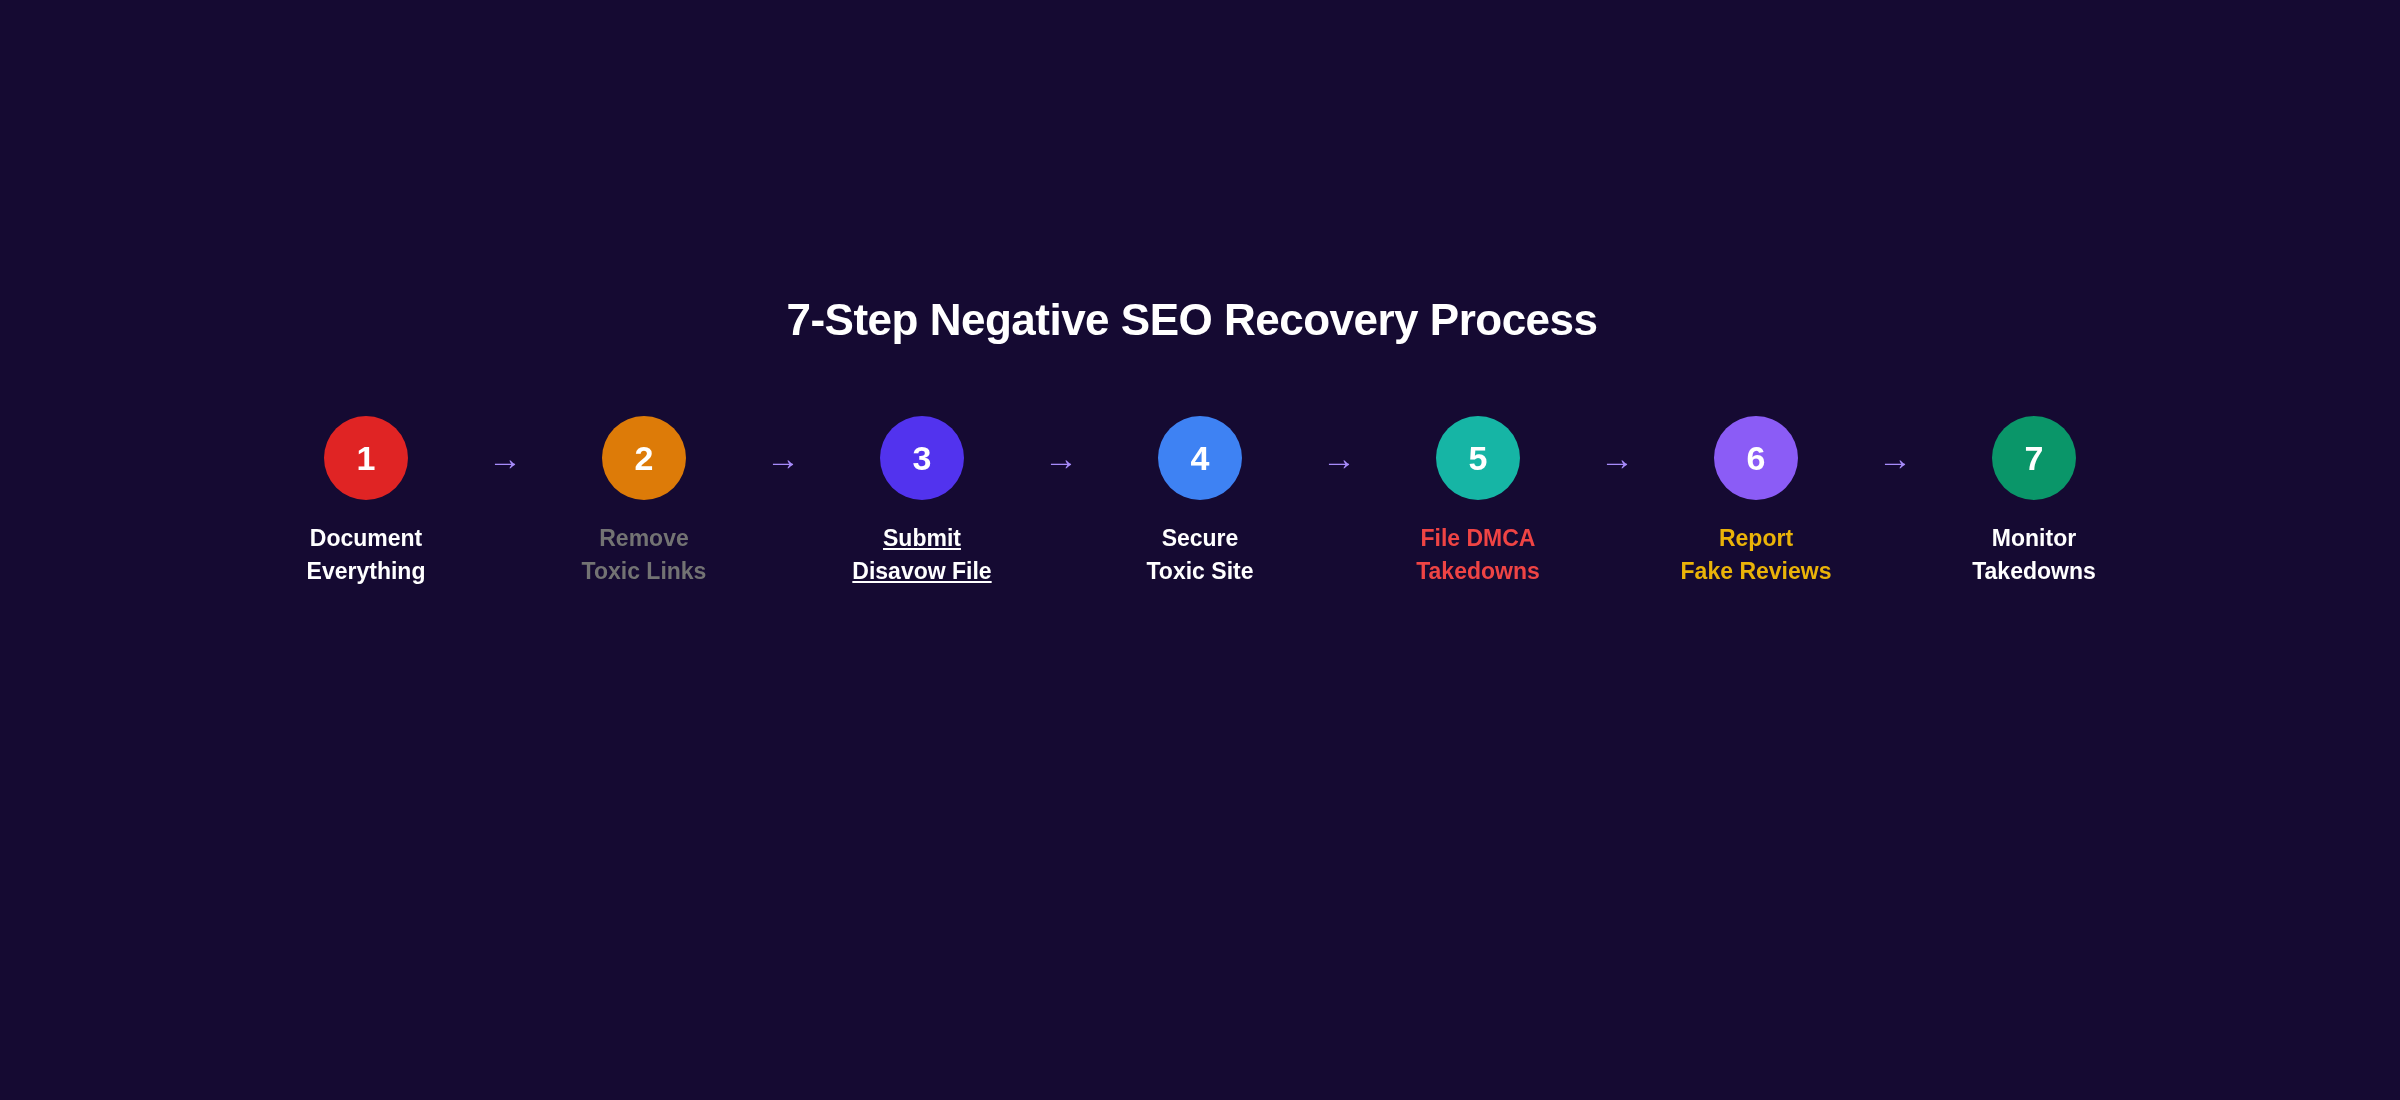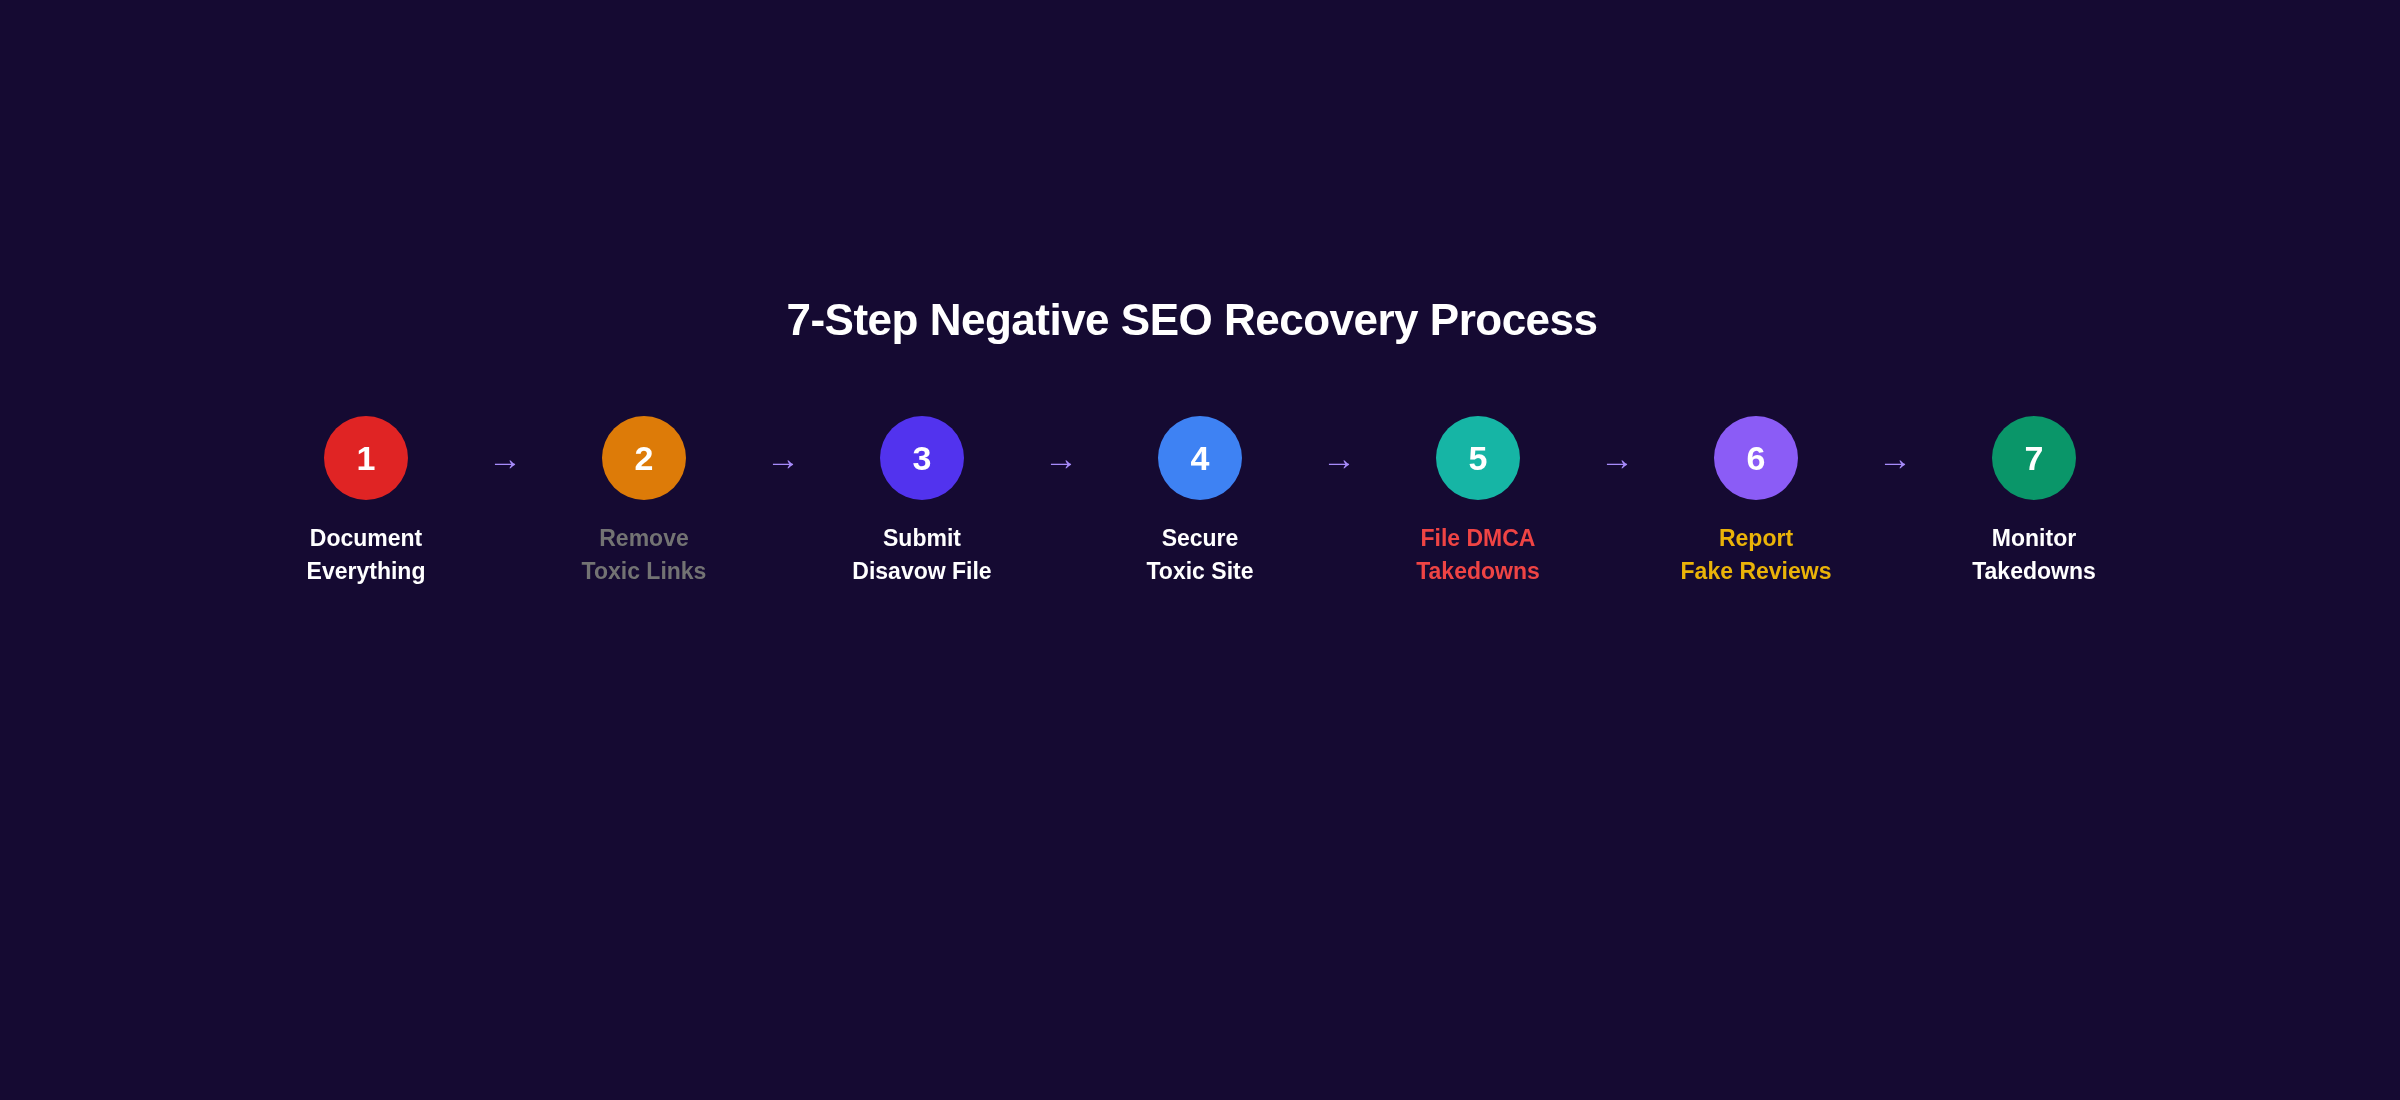--- a/index.html
+++ b/index.html
@@ -114,21 +114,21 @@
       <div class="step-label" style="color: #737373;">Remove
 Toxic Links</div>
     </div>
 
     <div class="arrow" style="color: rgb(167, 139, 250);">→</div>
 
     <div class="step">
       <div class="step-circle" style="background: rgb(82, 51, 238);">
         <span>3</span>
       </div>
-      <div class="step-label" style="color: rgb(255, 255, 255);">Submit
+      <div class="step-label" style="color: rgb(255, 255, 255); text-decoration: underline;">Submit
 Disavow File</div>
     </div>
 
     <div class="arrow" style="color: rgb(167, 139, 250);">→</div>
 
     <div class="step">
       <div class="step-circle" style="background: rgb(62, 130, 243);">
         <span>4</span>
       </div>
       <div class="step-label" style="color: rgb(255, 255, 255);">Secure

